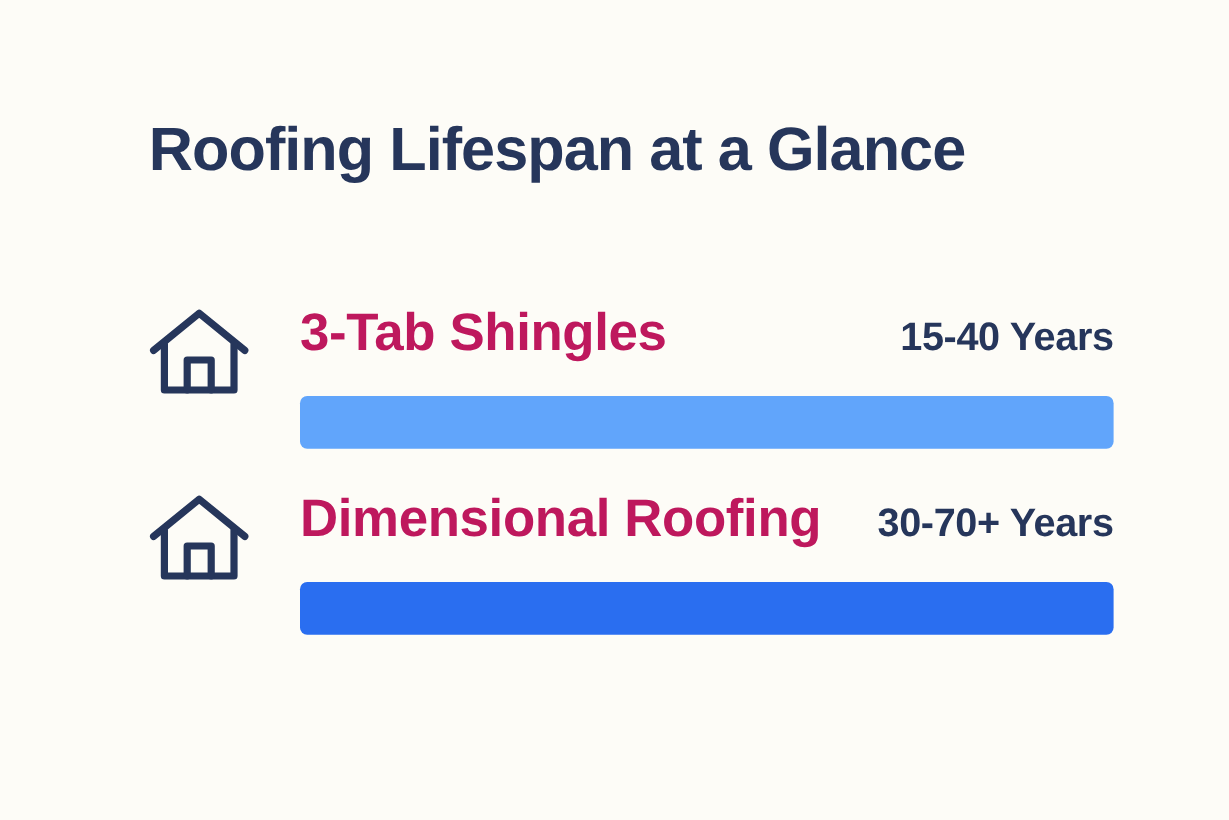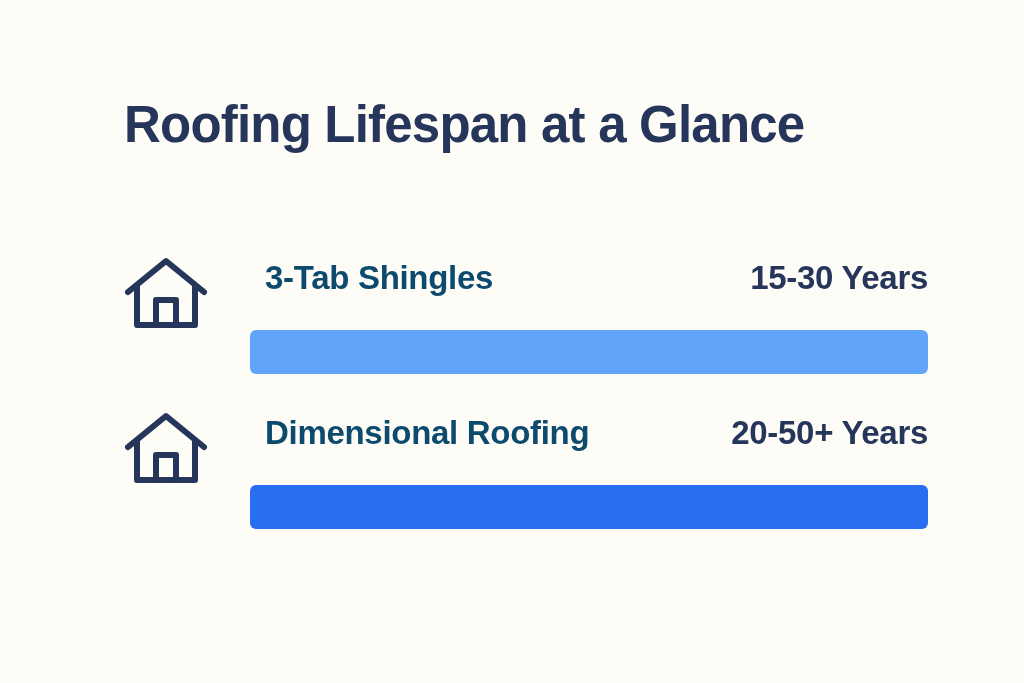--- a/index.html
+++ b/index.html
@@ -68,27 +68,26 @@
   }
 
   .row-head {
     display: flex;
     align-items: baseline;
     justify-content: space-between;
     height: 56px;
   }
 
   .row-label {
-    font-size: 33px;
+    font-size: 44px;
     font-weight: bold;
-    color: #0c4a6e;
+    color: #be185d;
     letter-spacing: -0.3px;
     white-space: nowrap;
     line-height: 56px;
-    margin-left: 15px;
   }
 
   .row-value {
     font-size: 33px;
     font-weight: bold;
     color: #26365b;
     letter-spacing: -0.3px;
     white-space: nowrap;
     line-height: 56px;
     text-align: right;
@@ -119,40 +118,40 @@
       <div class="row-icon">
         <svg viewBox="0 0 84 76" xmlns="http://www.w3.org/2000/svg" fill="none" stroke="#26365b" stroke-width="6" stroke-linecap="round" stroke-linejoin="round">
           <path d="M4 37 L42 6 L80 37"></path>
           <path d="M13 32 L13 70 L71 70 L71 32"></path>
           <path d="M32 70 L32 45 L52 45 L52 70"></path>
         </svg>
       </div>
       <div class="row-body">
         <div class="row-head">
           <span class="row-label">3-Tab Shingles</span>
-          <span class="row-value">15-30 Years</span>
+          <span class="row-value">15-40 Years</span>
         </div>
         <div class="bar-track">
           <div class="bar-fill" style="width: 100%; background: rgb(97, 165, 251);"></div>
         </div>
       </div>
     </div>
 
     <div class="row">
       <div class="row-icon">
         <svg viewBox="0 0 84 76" xmlns="http://www.w3.org/2000/svg" fill="none" stroke="#26365b" stroke-width="6" stroke-linecap="round" stroke-linejoin="round">
           <path d="M4 37 L42 6 L80 37"></path>
           <path d="M13 32 L13 70 L71 70 L71 32"></path>
           <path d="M32 70 L32 45 L52 45 L52 70"></path>
         </svg>
       </div>
       <div class="row-body">
         <div class="row-head">
           <span class="row-label">Dimensional Roofing</span>
-          <span class="row-value">20-50+ Years</span>
+          <span class="row-value">30-70+ Years</span>
         </div>
         <div class="bar-track">
           <div class="bar-fill" style="width: 100%; background: rgb(42, 110, 240);"></div>
         </div>
       </div>
     </div>
 
   </div>
 </div>
 

